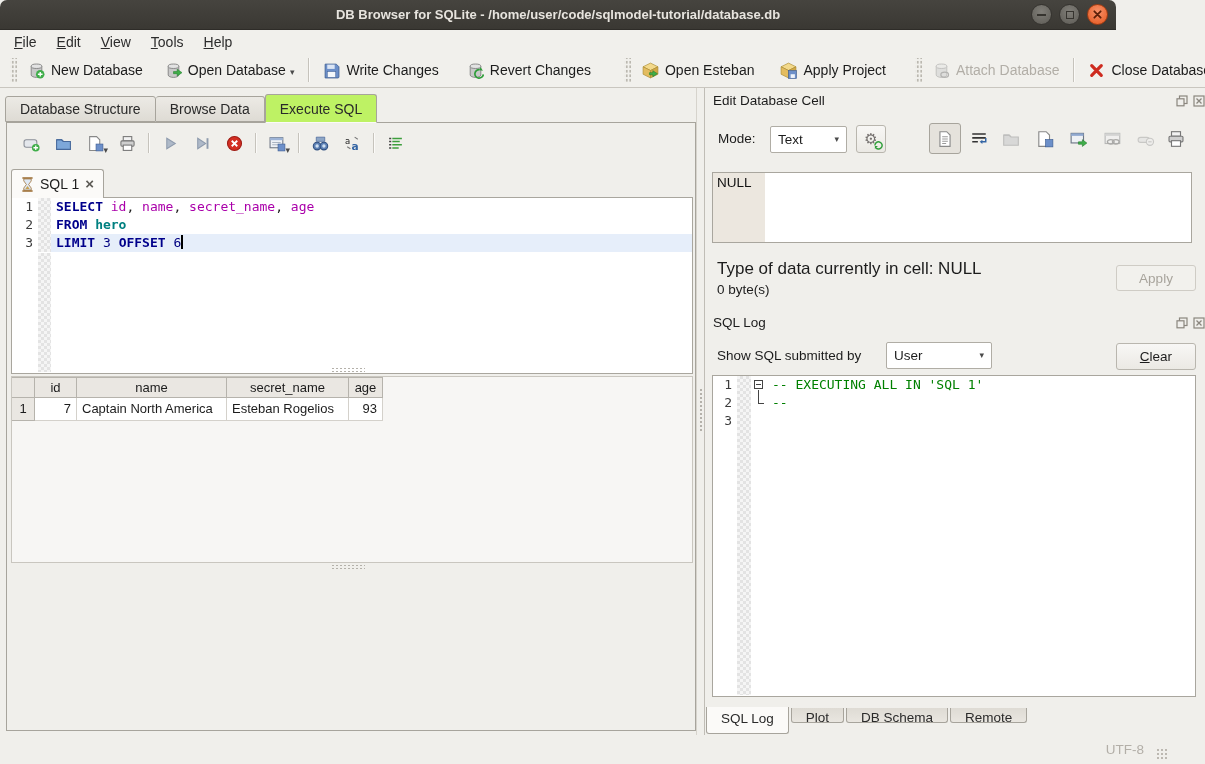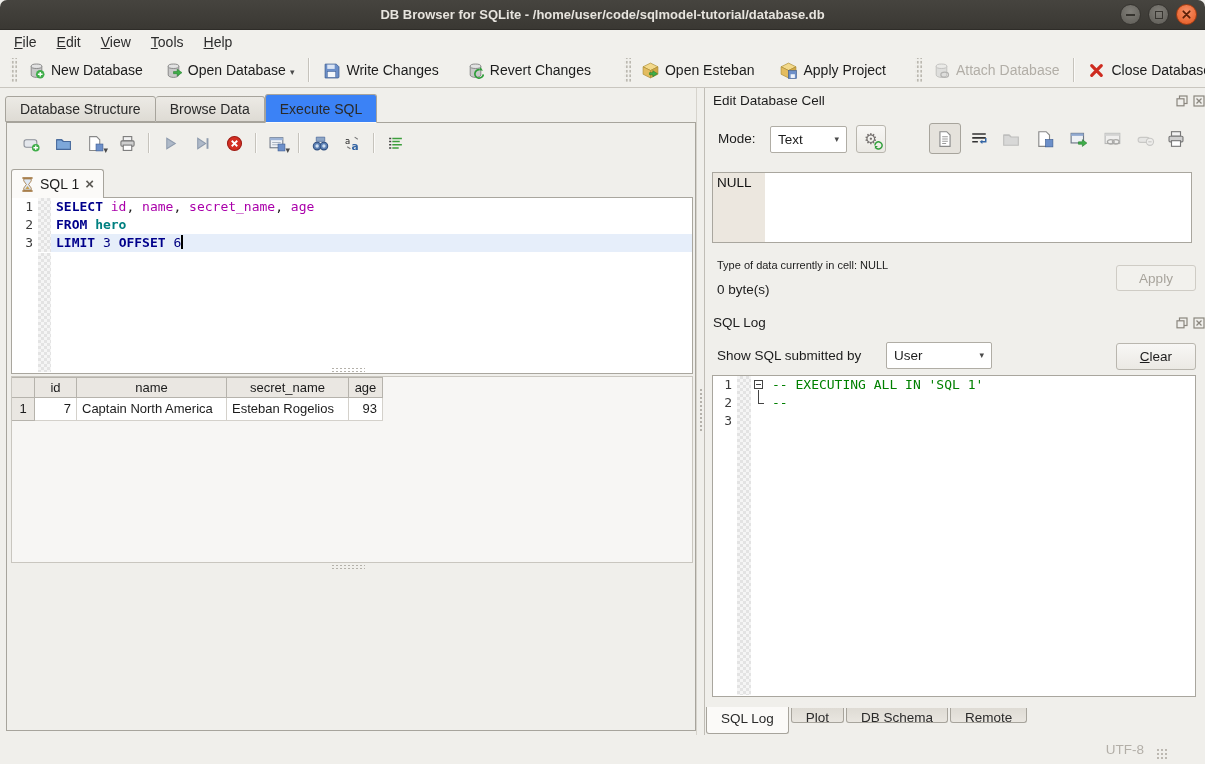--- a/index.html
+++ b/index.html
@@ -6,21 +6,21 @@
   html,body { width:1205px; height:764px; }
   body {
     font-family:"Liberation Sans","DejaVu Sans",sans-serif;
     background:#f0efeb; color:#1c1c1c; overflow:hidden; position:relative;
     font-size:14px;
   }
   .abs { position:absolute; }
 
   
   .titlebar {
-    left:0; top:0; width:1205px; height:30px;
+    left:0; top:0; width:1116px; height:30px;
     background:linear-gradient(#46443f,#3a3833);
     border-radius:7px 7px 0 0; border-bottom:1px solid #2e2c28;
   }
   .titlebar .title {
     width:100%; text-align:center; line-height:30px;
     color:#e7e4de; font-weight:bold; font-size:13px;
   }
   .winbtns { right:8px; top:4px; display:flex; gap:7px; }
   .winbtn {
     width:21px; height:21px; border-radius:50%;
@@ -59,21 +59,21 @@
 
   
   .main-tabs { left:5px; top:94px; display:flex; align-items:flex-end; z-index:3; }
   .mtab {
     height:26px; padding:4px 14px 0; font-size:14px; color:#2a2a2a;
     background:linear-gradient(#eceae5,#dedbd4);
     border:1px solid #a7a49c; border-left-width:0; border-radius:3px 3px 0 0;
   }
   .mtab:first-child { border-left-width:1px; }
   .mtab.active {
-    height:29px; padding-top:6px; background:#3b82f6;
+    height:29px; padding-top:6px; background:#bef264;
     border-left-width:1px; border-bottom:1px solid #fbfaf8; margin-bottom:-1px;
   }
   .content-box {
     left:6px; top:122px; width:690px; height:609px;
     border:1px solid #a7a49c; background:#f0efeb;
   }
 
   
   .ed-toolbar { position:absolute; left:8px; top:6px; height:28px; display:flex; align-items:center; }
   .ebtn { width:24px; height:24px; display:flex; align-items:center; justify-content:center; position:relative; margin:0 4px; }
@@ -543,21 +543,21 @@
       <rect x="1.8" y="5.5" width="12.4" height="5" rx="1" fill="#cfcfcf" stroke="#777"></rect>
       <rect x="4" y="9.5" width="8" height="5" fill="#fff" stroke="#777"></rect>
     </svg>
 </div>
 
 <div class="abs panel-box" style="left:712px; top:172px; width:480px; height:71px;">
   <div class="cell-gutter"></div>
   <div class="null-txt">NULL</div>
 </div>
 
-<div class="abs" style="left:717px; top:259px; font-size:11px;">Type of data currently in cell: NULL</div>
+<div class="abs" style="left:717px; top:259px; font-size:17px;">Type of data currently in cell: NULL</div>
 <div class="abs" style="left:717px; top:282px; font-size:13.5px;">0 byte(s)</div>
 <div class="abs btn disabled" style="left:1116px; top:265px; width:80px; height:26px;">Apply</div>
 
 <div class="abs dock-title" style="left:713px; top:315px;">SQL Log</div>
 <div class="abs dockbtns" style="left:1176px; top:317px;">
   <svg width="12" height="12" viewBox="0 0 12 12">
       <rect x="3.5" y="1" width="7.5" height="7.5" fill="none" stroke="#8a867e" stroke-width="1.2"></rect>
       <rect x="1" y="3.8" width="7" height="7" fill="#f0efec" stroke="#8a867e" stroke-width="1.2"></rect>
     </svg>
   <svg width="12" height="12" viewBox="0 0 12 12">

